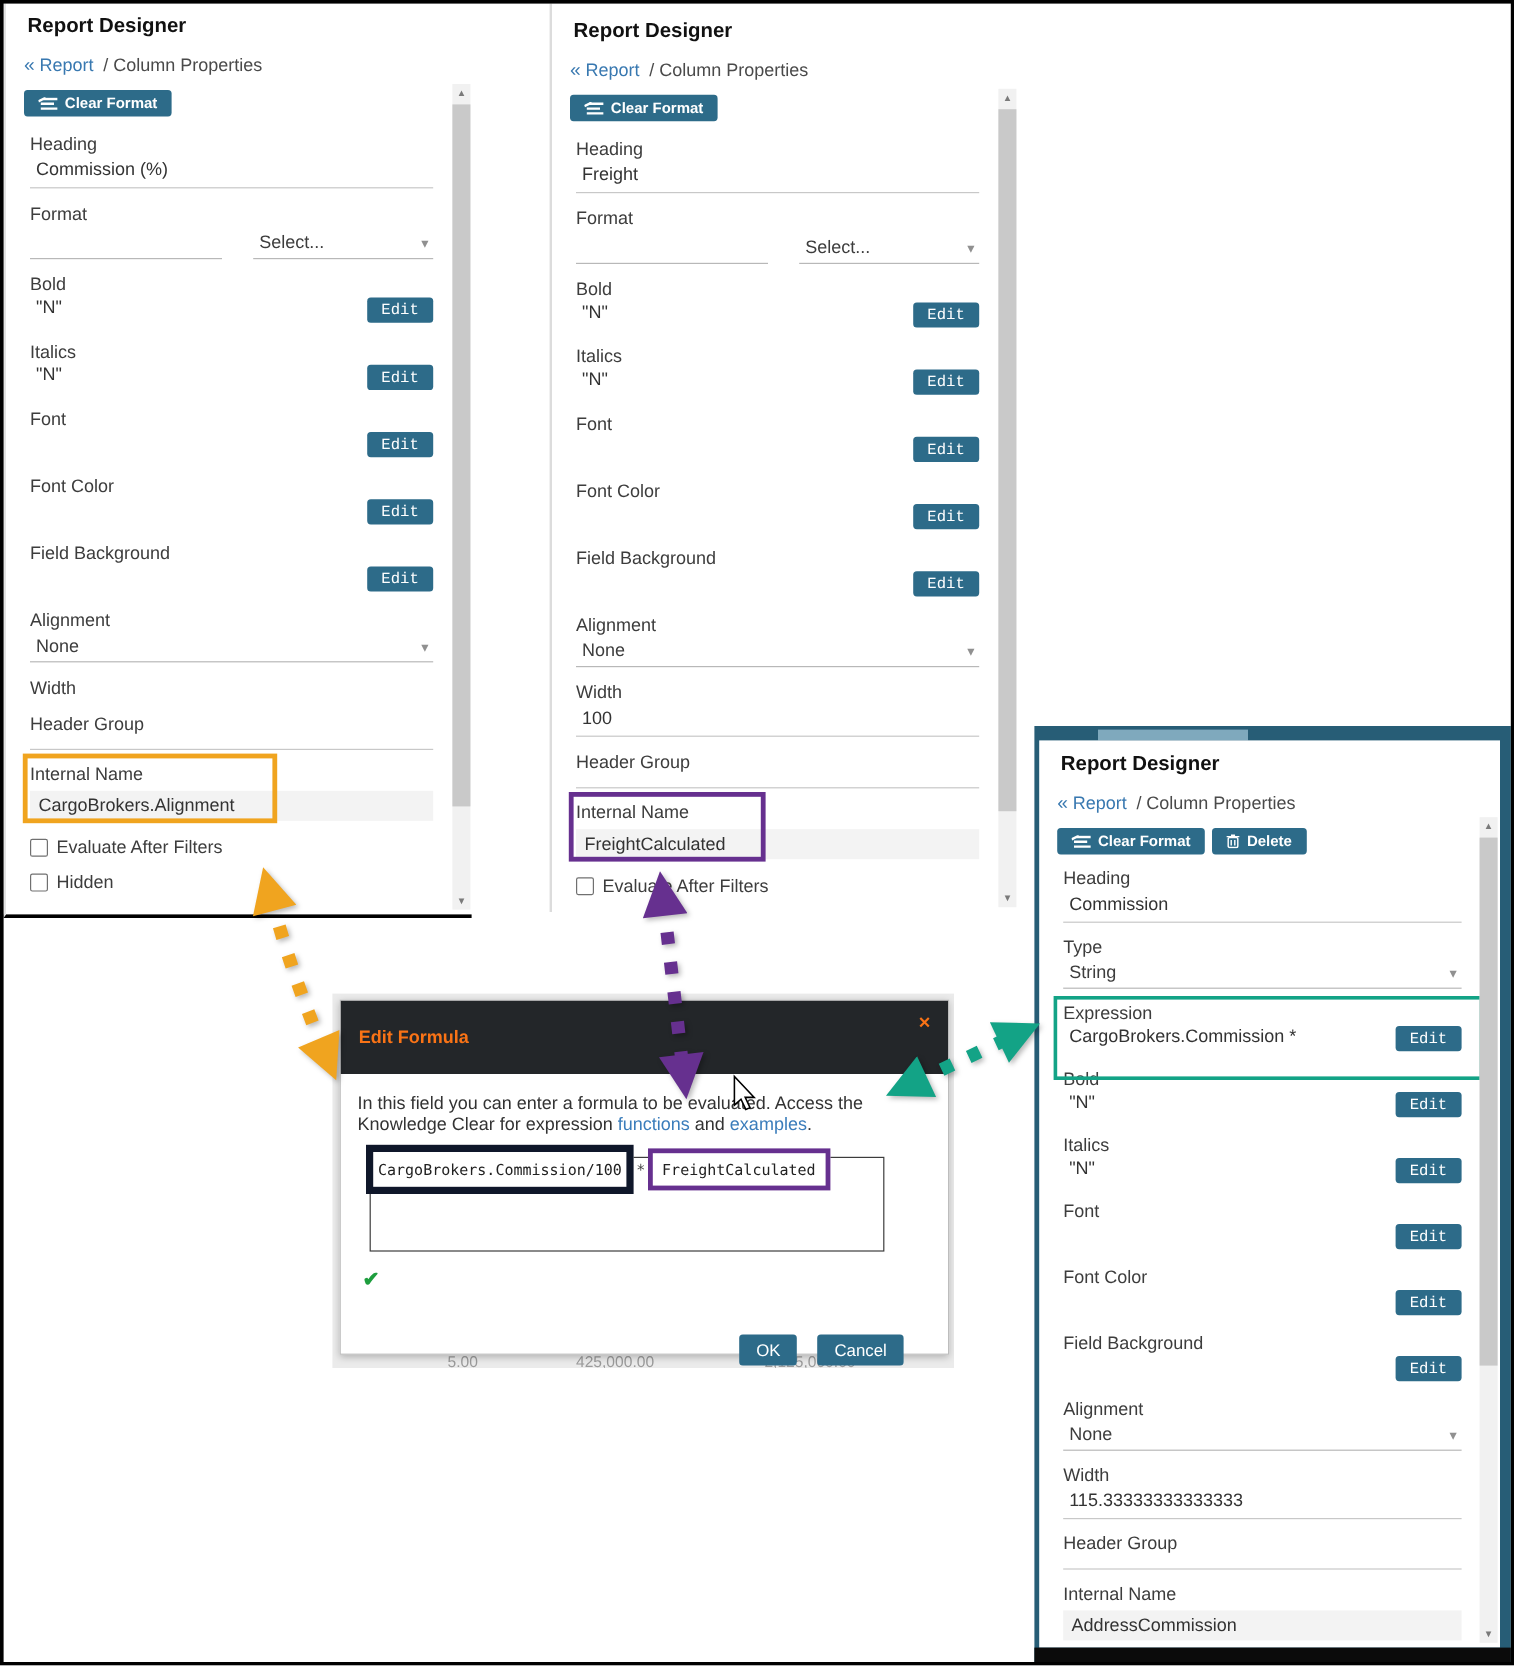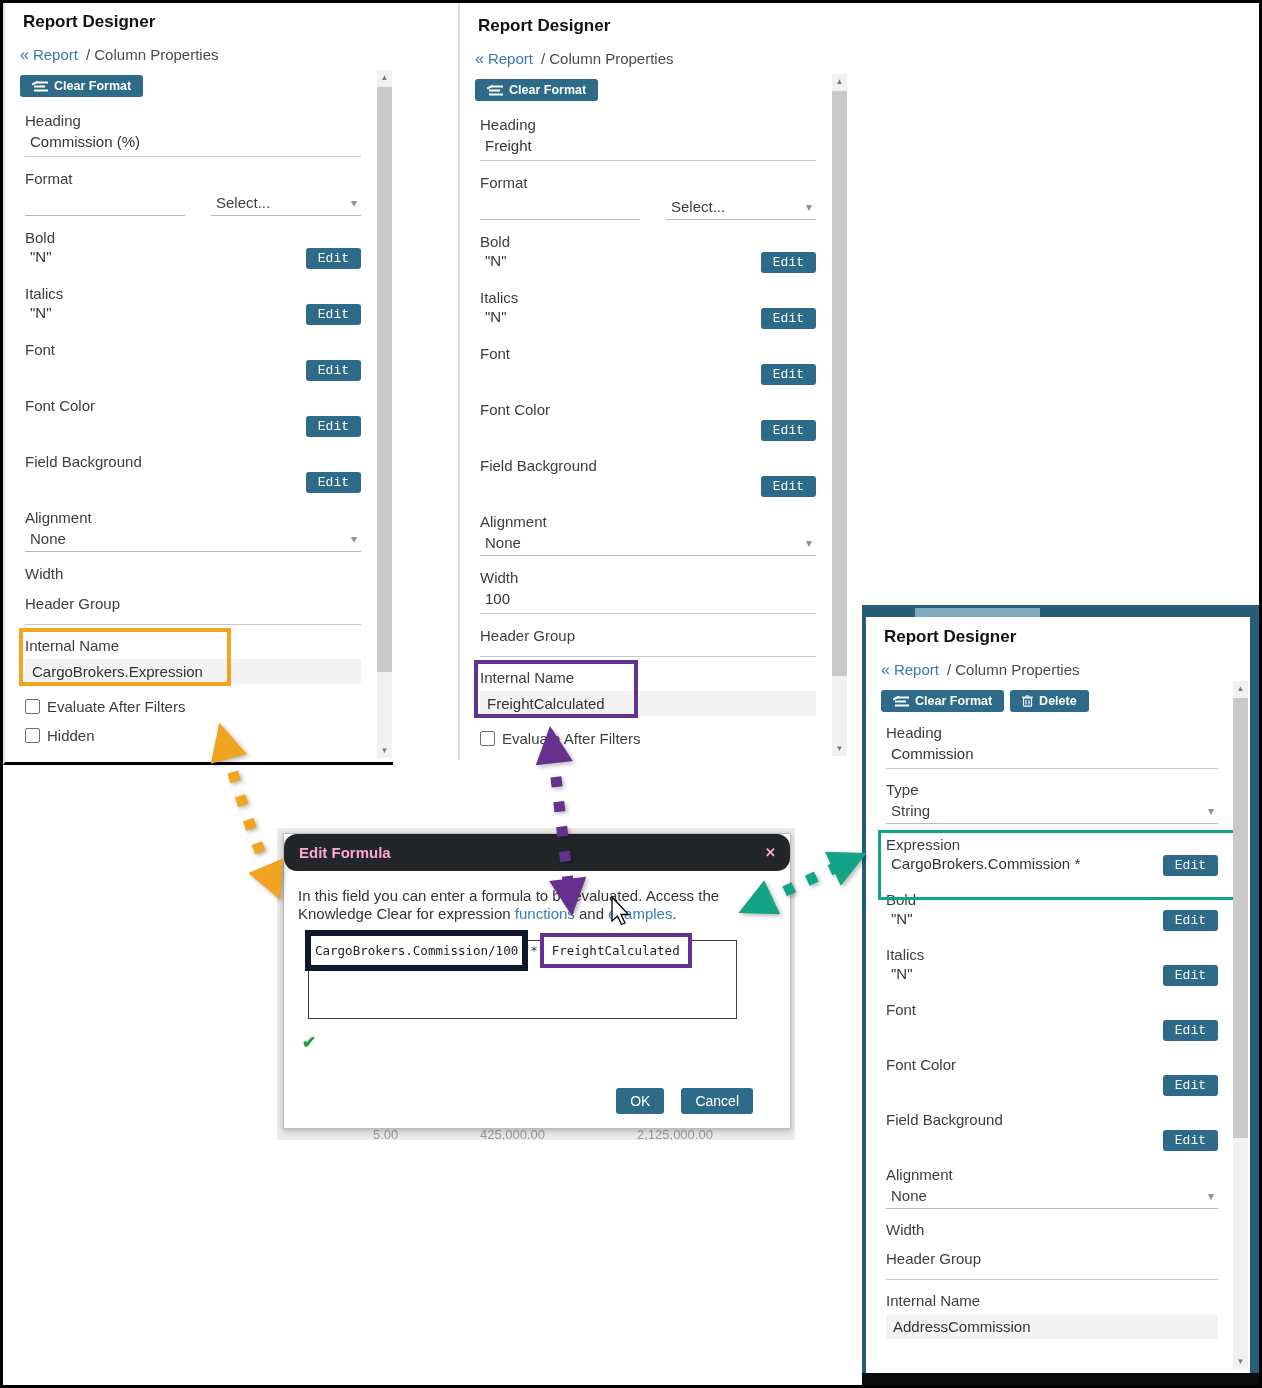--- a/index.html
+++ b/index.html
@@ -62,22 +62,22 @@
   .sb-thumb{position:absolute;left:0;width:15px;background:#c9c9c9;cursor:grab;}
   #panel-left .sb-thumb{top:17px;height:585px;}
   #panel-mid .sb-thumb{top:17px;height:585px;}
   #panel-right .sb-thumb{top:17px;height:440px;}
 
   
   #dialog-wrap{position:absolute;left:277px;top:828px;width:518px;height:312px;background:#ebebeb;z-index:20;overflow:hidden;}
   .bg-num{position:absolute;top:299px;color:#9b9b9b;font-size:13px;}
   #dialog{position:absolute;left:6px;top:5px;width:506px;height:294px;background:#fff;border:1px solid #bdbdbd;
           box-shadow:0 2px 6px rgba(0,0,0,.25);}
-  .dlg-head{height:37px;line-height:37px;background:#232629;color:#f9a8d4;font-size:15px;font-weight:bold;
-            padding:0 15px;position:relative;border-radius:13px;}
+  .dlg-head{height:37px;line-height:37px;background:#232629;color:#f97316;font-size:15px;font-weight:bold;
+            padding:12px 15px;position:relative;}
   .dlg-close{position:absolute;right:14px;top:0;font-size:13px;font-weight:bold;cursor:pointer;}
   .dlg-body{padding:14px 16px 0 14px;position:relative;height:242px;}
   .dlg-body p{margin:2px 0 0 0;width:478px;font-size:15px;line-height:1.22;color:#333;}
   .dlg-body a{color:#3b7dbb;text-decoration:none;cursor:pointer;}
   .formula-box{margin:16px 0 0 10px;width:427px;height:77px;border:1px solid #3c3c3c;position:relative;background:#fff;}
   .formula-line{position:absolute;top:-11px;left:-4px;display:flex;align-items:center;
                 font-family:"DejaVu Sans Mono",monospace;font-size:12.5px;color:#222;}
   .fhl{background:#fff;white-space:nowrap;}
   .fhl.o{border:6px solid #0f172a;padding:7px 4px;}
   .fhl.p{border:4px solid #66308f;padding:6px 8px;}
@@ -167,21 +167,21 @@
       <span class="chev">▾</span>
     </div>
 
     <div class="fld-label">Width</div>
 
     <div class="fld-label">Header Group</div>
     <div class="hg-spacer"></div>
 
     <div class="in-block">
       <div class="fld-label" style="margin-top:0;">Internal Name</div>
-      <div class="ro-input">CargoBrokers.Expression</div>
+      <div class="ro-input">CargoBrokers.Alignment</div>
       <div class="hl hl-orange"></div>
     </div>
 
     <div class="cb-row">
       <span class="cbox"></span>
       <span>Evaluate After Filters</span>
     </div>
     <div class="cb-row" style="margin-top:12px;">
       <span class="cbox"></span>
       <span>Hidden</span>
@@ -379,20 +379,21 @@
       <button class="ebtn">Edit</button>
     </div>
 
     <div class="fld-label">Alignment</div>
     <div class="select full">
       <span>None</span>
       <span class="chev">▾</span>
     </div>
 
     <div class="fld-label">Width</div>
+    <div class="fld-value">115.33333333333333</div>
 
     <div class="fld-label">Header Group</div>
     <div class="hg-spacer"></div>
 
     <div class="in-block">
       <div class="fld-label" style="margin-top:0;">Internal Name</div>
       <div class="ro-input">AddressCommission</div>
     </div>
   </div>
   <div class="sbar">

